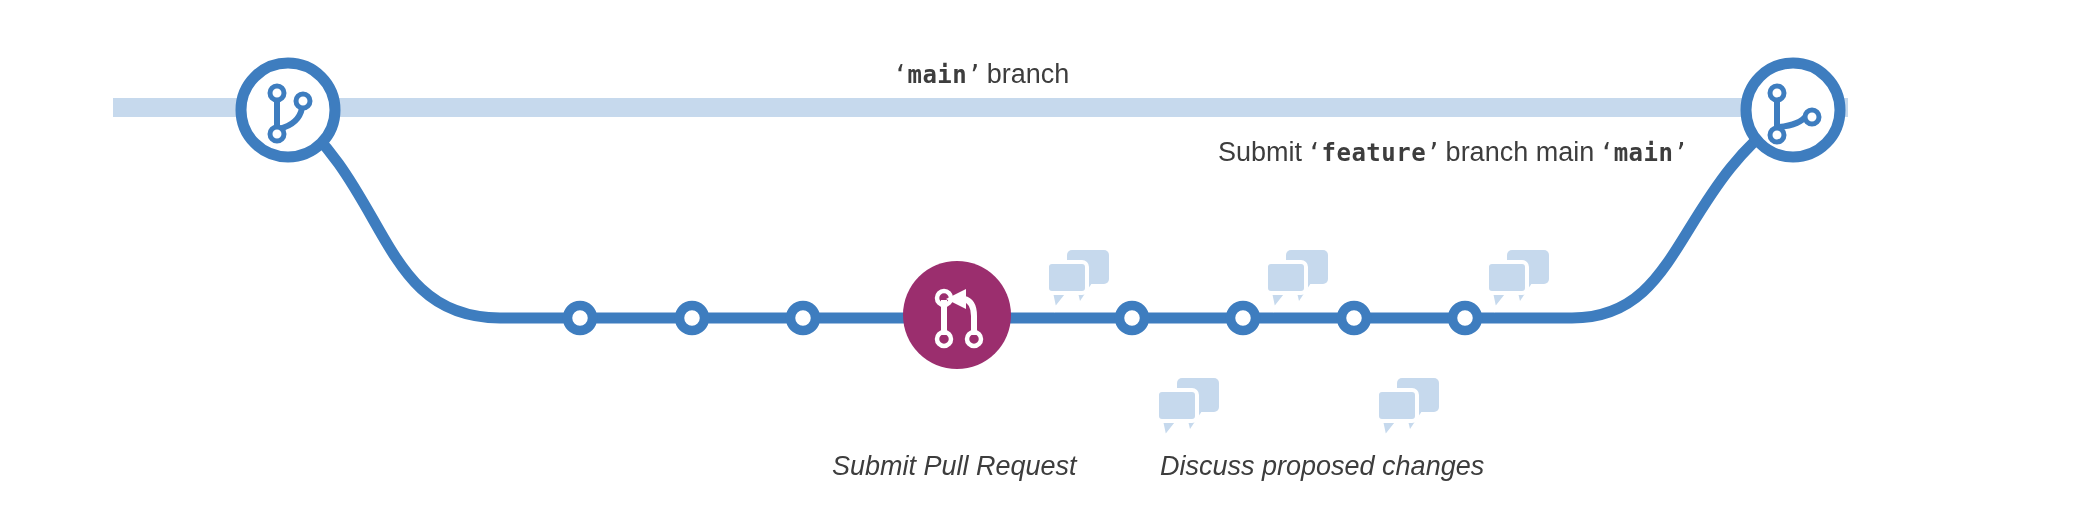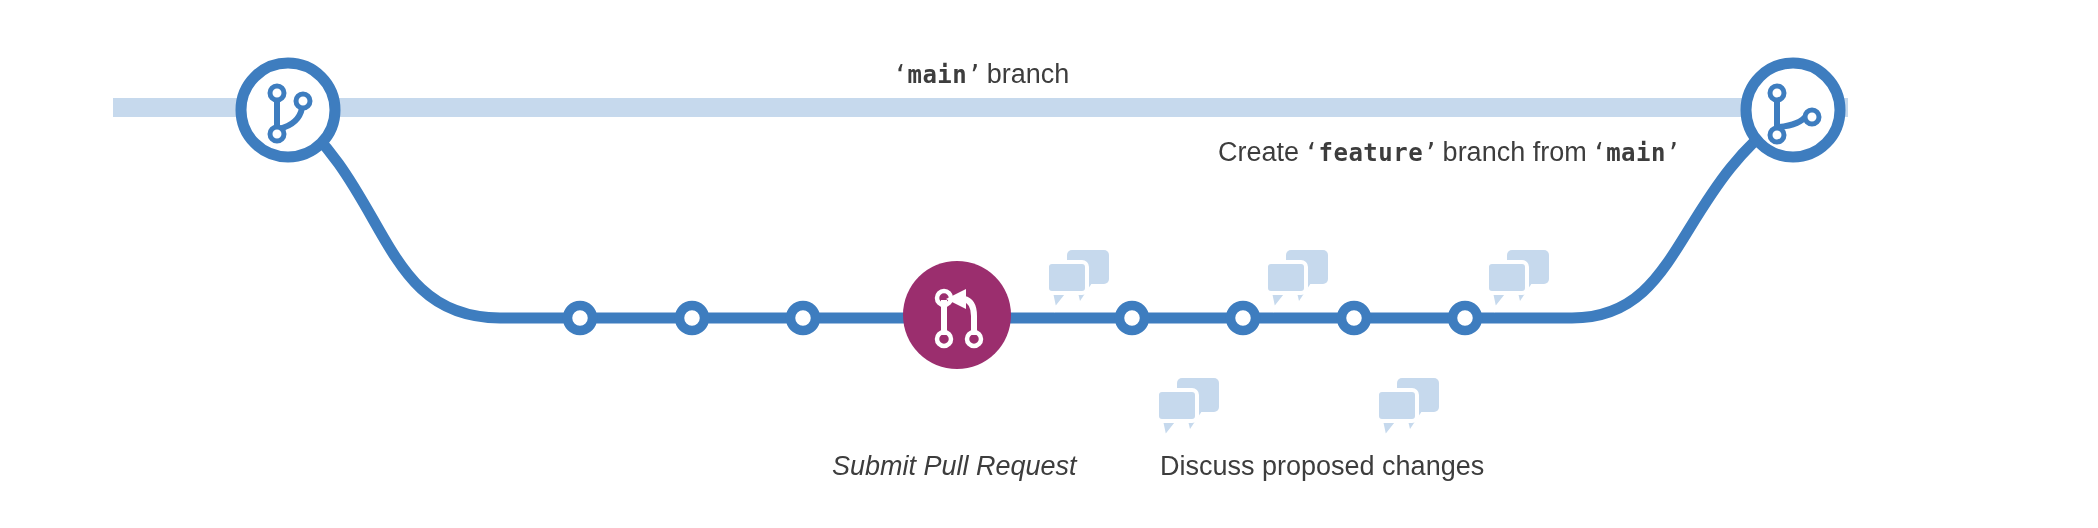--- a/index.html
+++ b/index.html
@@ -90,21 +90,21 @@
       </g>
     </g>
   </svg>
 
   <div class="label" style="left:888px;top:59px;">
     <span class="code"><span class="q">‘</span><span class="code-word">main</span><span class="q">’</span></span><span>branch</span>
   </div>
 
 
   <div class="label" style="left:1218px;top:137px;">
-    <span>Create</span><span class="code"><span class="q">‘</span><span class="code-word">feature</span><span class="q">’</span></span><span>branch from</span><span class="code"><span class="q">‘</span><span class="code-word">main</span><span class="q">’</span></span>
+    <span>Submit</span><span class="code"><span class="q">‘</span><span class="code-word">feature</span><span class="q">’</span></span><span>branch main</span><span class="code"><span class="q">‘</span><span class="code-word">main</span><span class="q">’</span></span>
   </div>
 
 
   <div class="label" style="left:832px;top:451px;font-style:italic;">Submit Pull Request</div>
 
-  <div class="label" style="left:1160px;top:451px;">Discuss proposed changes</div>
+  <div class="label" style="left:1160px;top:451px;font-style:italic;">Discuss proposed changes</div>
 
 </div>
 
 </body></html>

